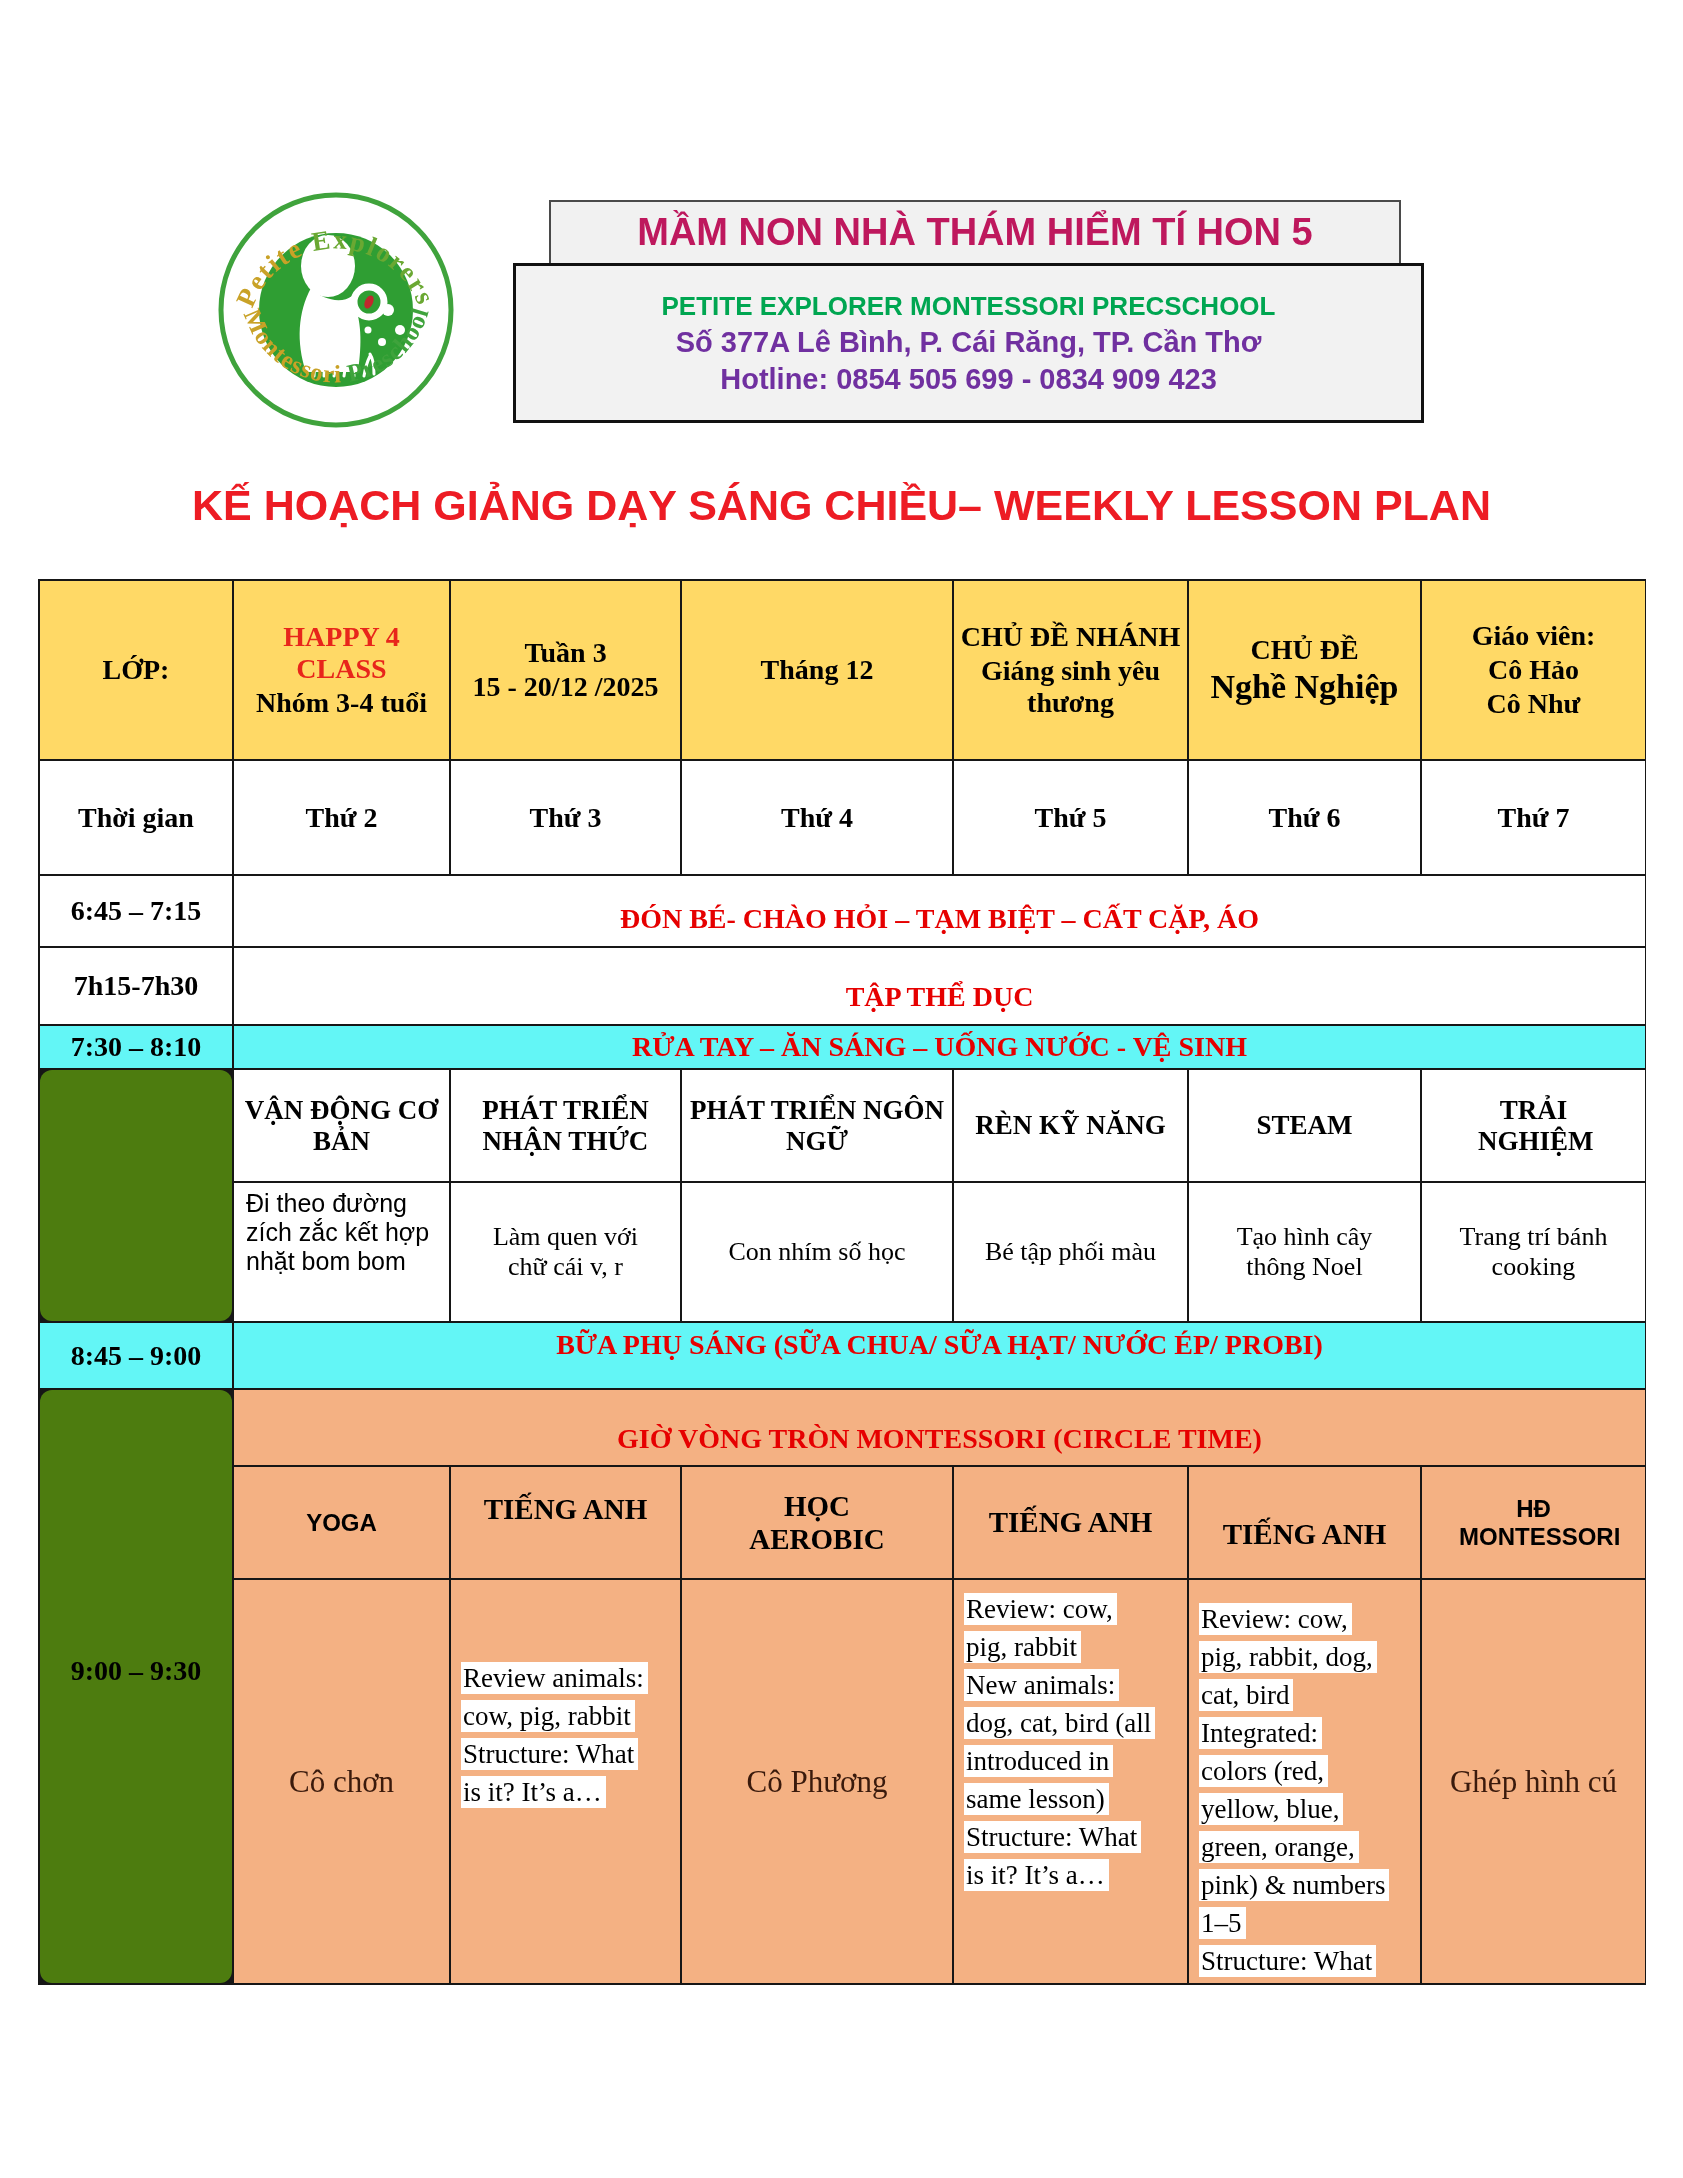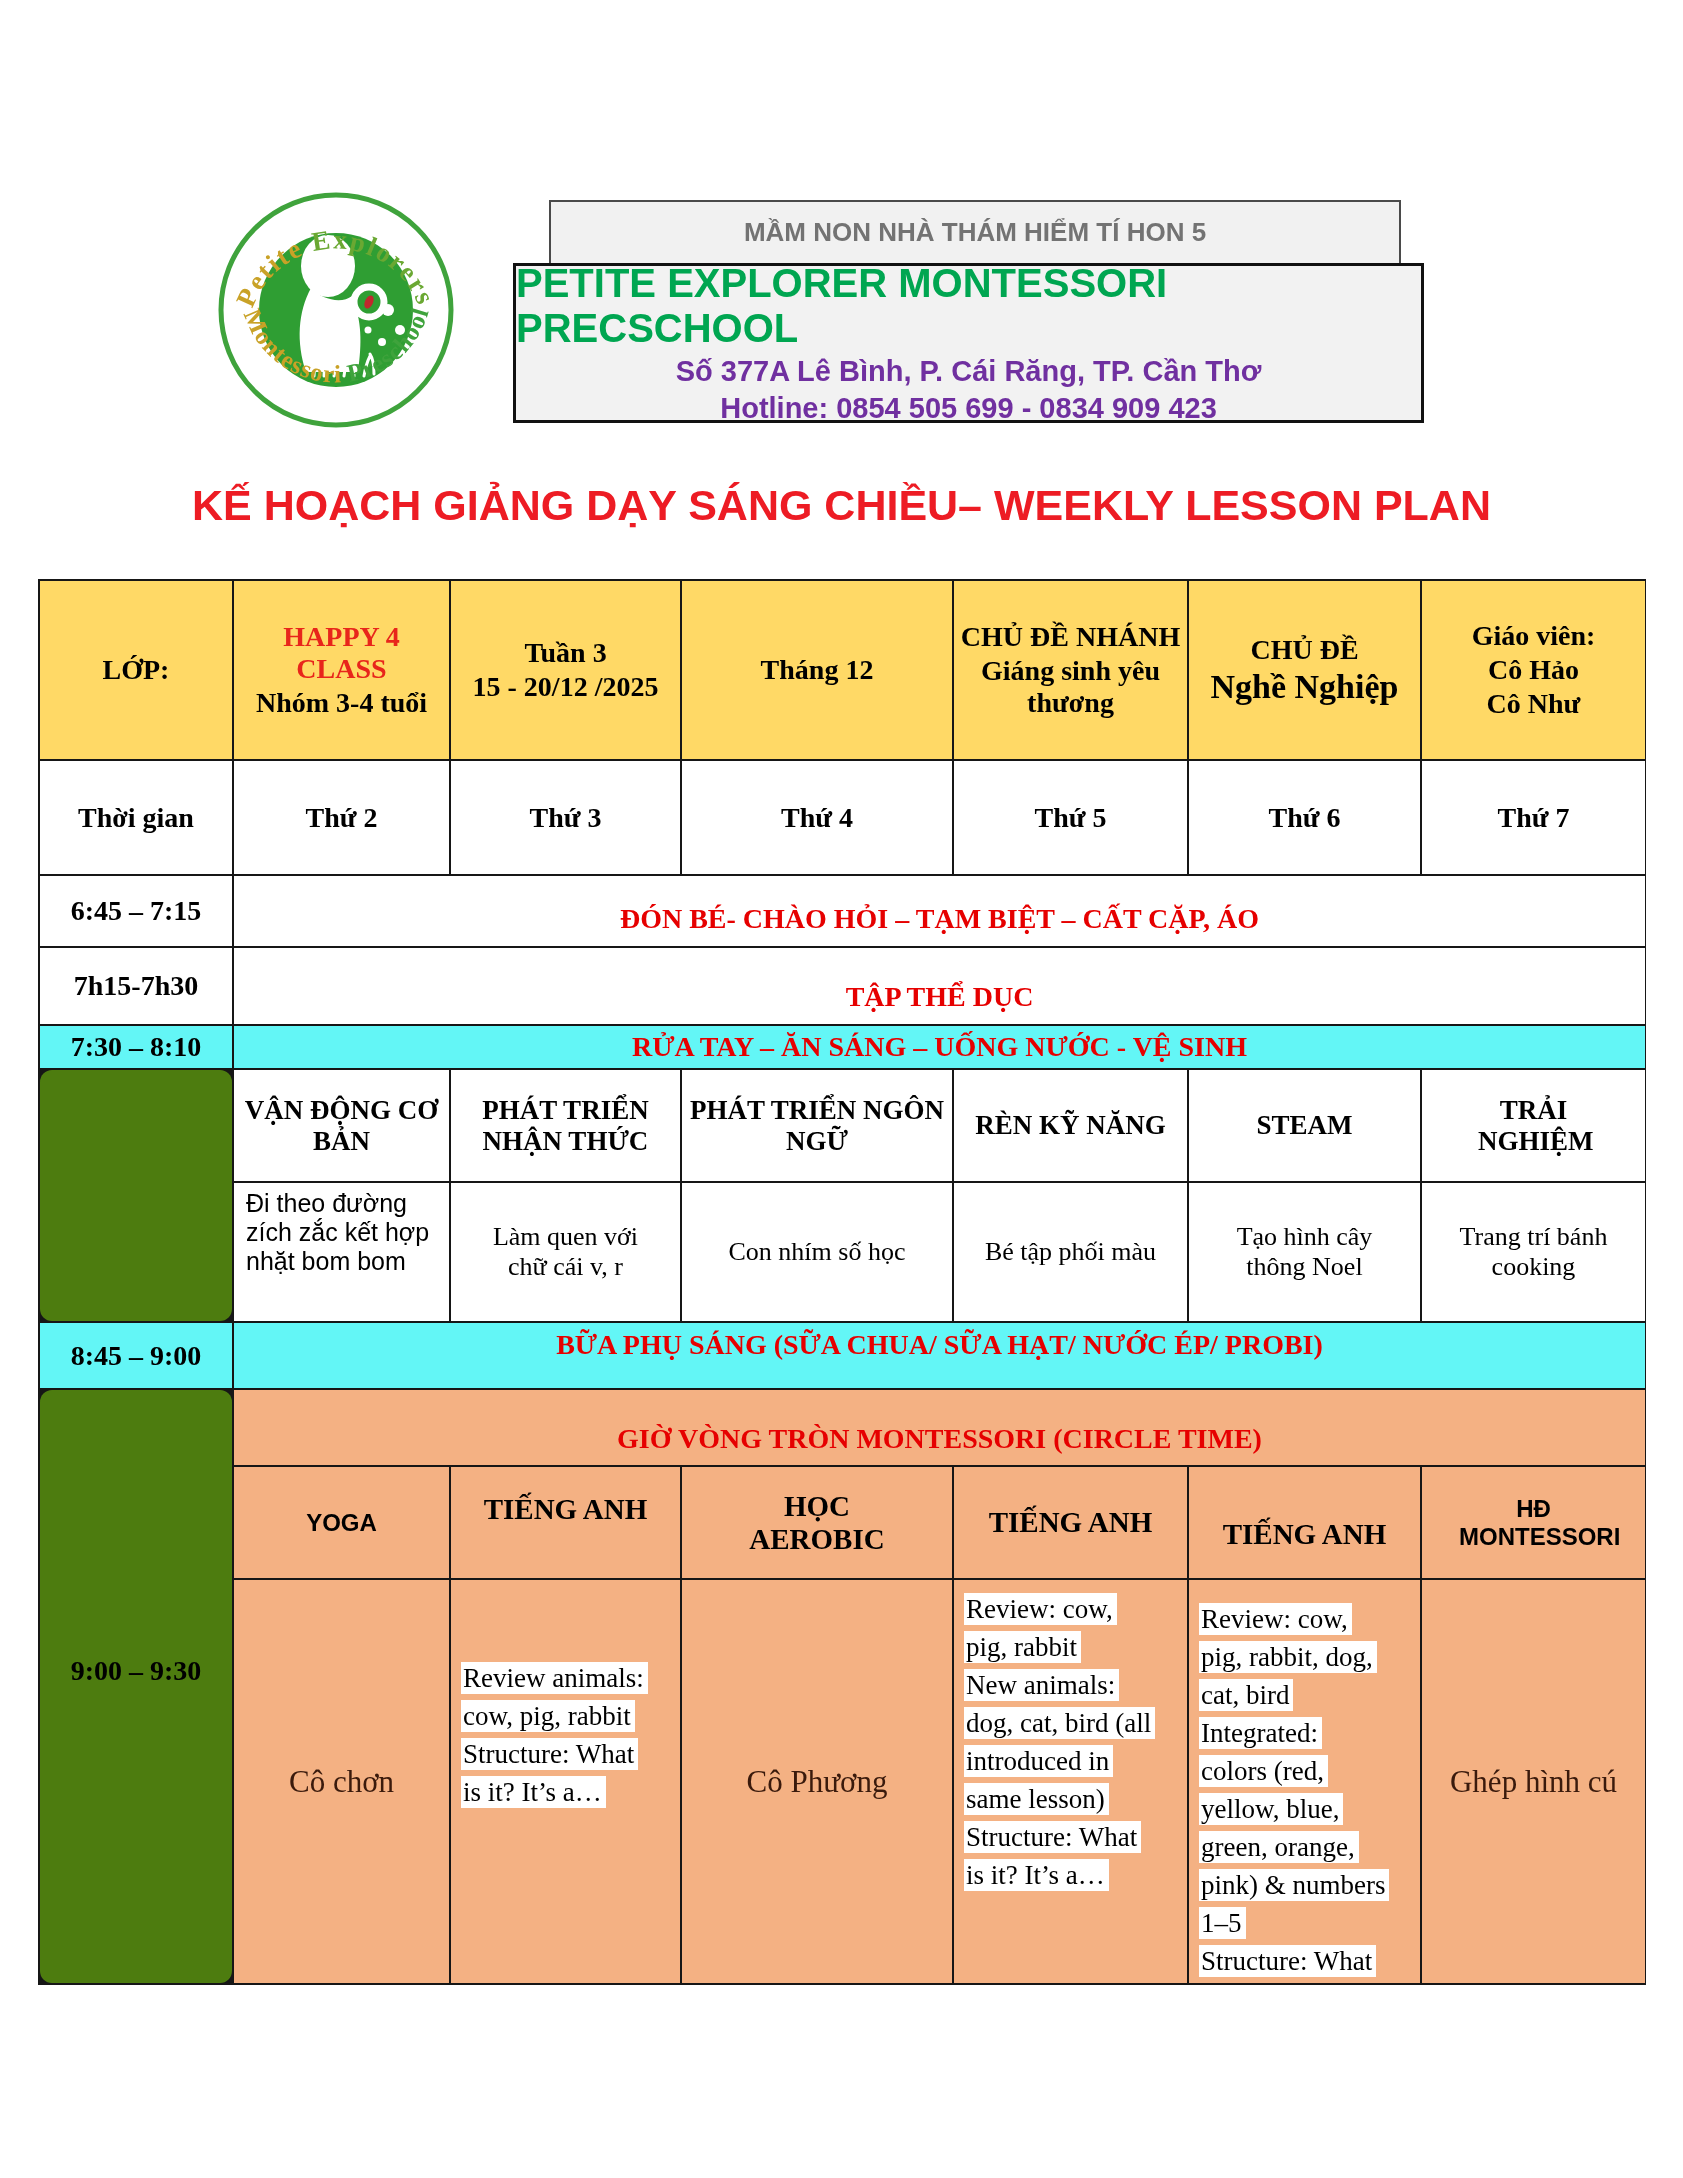--- a/index.html
+++ b/index.html
@@ -2,24 +2,24 @@
 <html><head>
 <meta charset="utf-8">
 <style>
   html,body{margin:0;padding:0;background:#888;}
   .page{position:relative;width:1683px;height:2178px;background:#fff;overflow:hidden;
         font-family:"Liberation Serif",serif;}
   
   .logo-wrap{position:absolute;left:216px;top:190px;width:240px;height:240px;}
   .infobox1{position:absolute;left:549px;top:200px;width:848px;height:61px;background:#f1f1f1;
             border:2px solid #4a4a4a;display:flex;align-items:center;justify-content:center;}
-  .infobox1 .t{font-family:"Liberation Sans",sans-serif;font-weight:bold;font-size:26px;color:#737373;}
+  .infobox1 .t{font-family:"Liberation Sans",sans-serif;font-weight:bold;font-size:38px;color:#be185d;}
   .infobox2{position:absolute;left:513px;top:263px;width:905px;height:154px;background:#f2f2f2;
             border:3px solid #111;display:flex;flex-direction:column;align-items:center;justify-content:center;gap:4px;}
-  .infobox2 .l1{font-family:"Liberation Sans",sans-serif;font-weight:bold;font-size:40px;color:#00A651;}
+  .infobox2 .l1{font-family:"Liberation Sans",sans-serif;font-weight:bold;font-size:26px;color:#00A651;}
   .infobox2 .l2,.infobox2 .l3{font-family:"Liberation Sans",sans-serif;font-weight:bold;font-size:29px;color:#7030A0;}
   .main-title{position:absolute;left:0;top:481px;width:100%;text-align:center;
               font-family:"Liberation Sans",sans-serif;font-weight:bold;font-size:43px;color:#ED1C24;}
   
   .sched{position:absolute;left:38px;top:579px;width:1608px;height:1406px;background:#161616;
          display:grid;box-sizing:border-box;padding:2px;gap:2px;
          grid-template-columns:192px 215px 229px 270px 233px 231px 223px;
          grid-template-rows:178px 113px 70px 76px 42px 111px 138px 65px 75px 111px 403px;}
   .c{background:#fff;display:flex;flex-direction:column;align-items:center;justify-content:center;
      text-align:center;font-size:28px;color:#000;min-width:0;min-height:0;}

